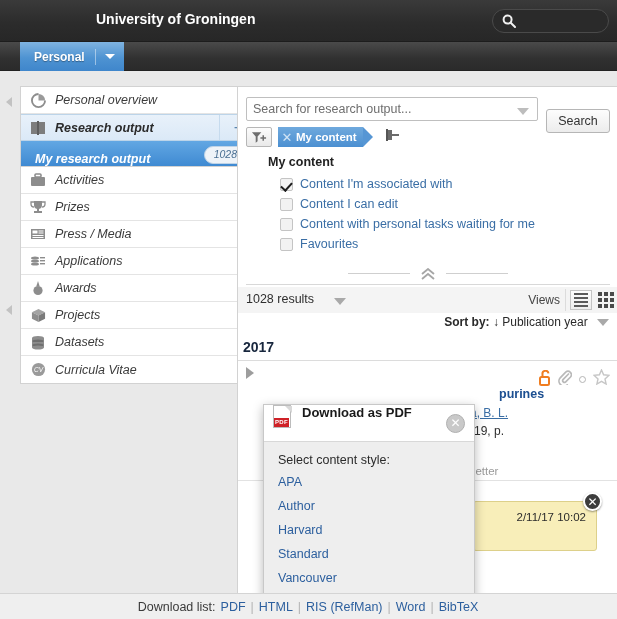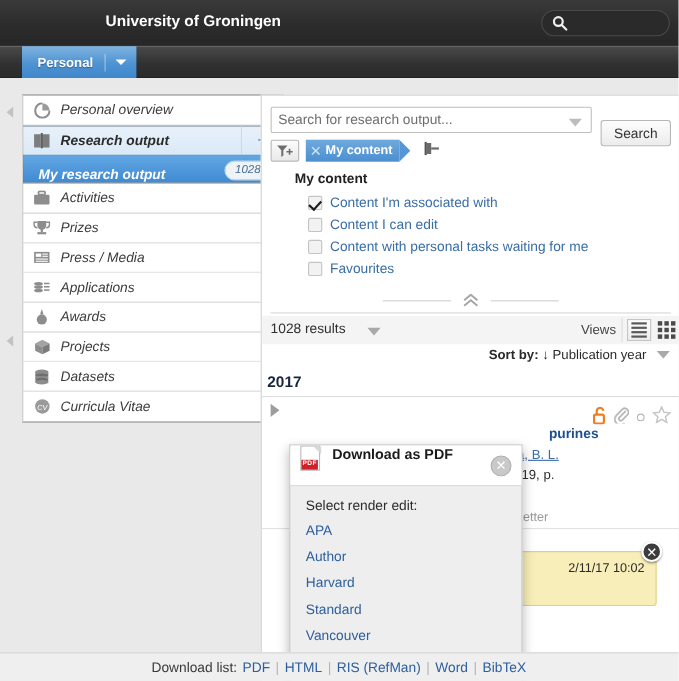--- a/index.html
+++ b/index.html
@@ -607,21 +607,21 @@
       <div class="modal-hdr">
         <span class="pdf-ico">
           <span class="sheet"></span>
             <span class="fold"></span>
             <span class="tag">PDF</span>
         </span>
         <span class="modal-title">Download as PDF</span>
         <span class="modal-x">✕</span>
       </div>
       <div class="modal-body">
-        <div class="lead">Select render edit:</div>
+        <div class="lead">Select content style:</div>
         <a class="style-opt">APA</a>
         <a class="style-opt">Author</a>
         <a class="style-opt">Harvard</a>
         <a class="style-opt">Standard</a>
         <a class="style-opt">Vancouver</a>
         <a class="style-opt">Short</a>
 
       </div>
     </div>
 

